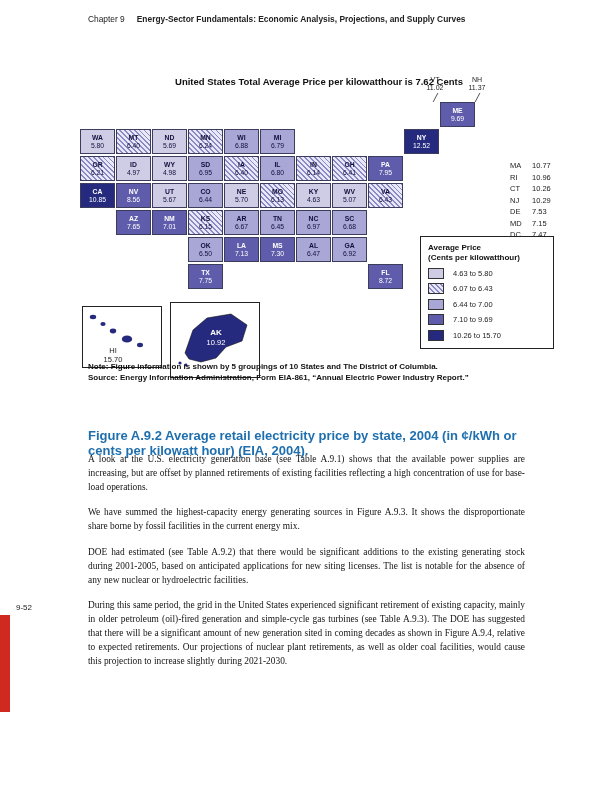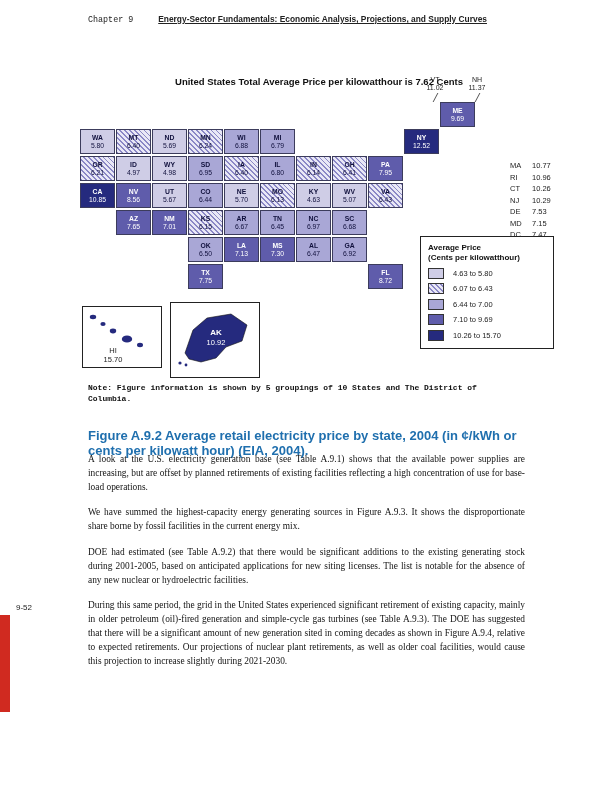--- a/index.html
+++ b/index.html
@@ -2,22 +2,22 @@
 <html><head>
 <meta charset="utf-8">
 <style>
   html,body{margin:0;padding:0;background:#ffffff;}
   .page{position:relative;width:612px;height:792px;background:#ffffff;overflow:hidden;
         font-family:"Liberation Serif",serif;color:#1a1a1a;}
 
   
   .header{position:absolute;left:88px;top:14px;font-family:"Liberation Sans",sans-serif;
           font-size:8.4px;color:#222;white-space:nowrap;}
-  .header .chap{font-weight:400;margin-right:25px;font-family:Liberation Mono, monospace;}
-  .header .htitle{font-weight:700;text-decoration:underline;}
+  .header .chap{font-weight:400;margin-right:12px;}
+  .header .htitle{font-weight:700;}
 
   
   .figure{position:absolute;left:76px;top:76px;width:486px;height:302px;}
   .map-title{position:absolute;left:0;top:0;width:100%;text-align:center;
              font-family:"Liberation Sans",sans-serif;font-weight:700;font-size:9.5px;color:#111;}
 
   .tiles{position:absolute;left:4px;top:26px;width:400px;height:190px;}
   .tile{position:absolute;width:35px;height:25px;border:1px solid #3c3c5c;box-sizing:border-box;
         display:flex;flex-direction:column;align-items:center;justify-content:center;
         font-family:"Liberation Sans",sans-serif;line-height:1.05;}
@@ -45,22 +45,22 @@
           font-family:"Liberation Sans",sans-serif;}
   .legend .lt{font-weight:700;font-size:8px;line-height:1.25;color:#111;}
   .lrow{display:flex;align-items:center;gap:9px;margin-top:4.5px;font-size:7.5px;color:#222;}
   .sw{display:inline-block;width:16px;height:11px;border:1px solid #333;box-sizing:border-box;flex:0 0 auto;}
 
   .inset{position:absolute;border:1.2px solid #222;background:#ffffff;box-sizing:border-box;}
   .inset-hi{left:6px;top:230px;width:80px;height:62px;}
   .inset-ak{left:94px;top:226px;width:90px;height:76px;}
 
   
-  .note{position:absolute;left:88px;top:382px;width:436px;
-        font-family:Liberation Mono, monospace;font-weight:700;font-size:8px;
+  .note{position:absolute;left:88px;top:361px;width:436px;
+        font-family:Liberation Sans, sans-serif;font-weight:700;font-size:8px;
         line-height:1.4;color:#111;}
   .caption{position:absolute;left:88px;top:428px;width:440px;
            font-family:"Liberation Sans",sans-serif;font-weight:700;font-size:13px;}
 
   
   .body-text{position:absolute;left:88px;top:452px;width:437px;}
   .body-text p{margin:0 0 11px 0;font-size:9.4px;line-height:1.5;text-align:justify;color:#141414;}
 
   
   .page-number{position:absolute;left:16px;top:603px;font-family:"Liberation Sans",sans-serif;
@@ -331,20 +331,21 @@
         <circle cx="9" cy="60" r="1.6" fill="#252a7e"></circle>
         <circle cx="15" cy="62" r="1.4" fill="#252a7e"></circle>
         <text id="ak-abbr" x="45" y="32" text-anchor="middle" font-family="Liberation Sans, sans-serif" font-weight="bold" font-size="8" fill="#ffffff">AK</text>
         <text id="ak-val" x="45" y="42" text-anchor="middle" font-family="Liberation Sans, sans-serif" font-size="7.5" fill="#ffffff">10.92</text>
       </svg>
     </div>
   </div>
 
   <div class="note" id="note">
       <div>Note: Figure information is shown by 5 groupings of 10 States and The District of Columbia.</div>
+      <div>Source: Energy Information Administration, Form EIA-861, “Annual Electric Power Industry Report.”</div>
     </div>
 
   <div class="caption" id="caption" style="color: rgb(31, 111, 174);">Figure A.9.2 Average retail electricity price by state, 2004 (in ¢/kWh or cents per kilowatt hour) (EIA, 2004).</div>
 
   <div class="body-text" id="body-text">
       <p>A look at the U.S. electricity generation base (see Table A.9.1) shows that the available power supplies are increasing, but are offset by planned retirements of existing facilities reflecting a high concentration of use for base-load operations.</p>
       <p>We have summed the highest-capacity energy generating sources in Figure A.9.3. It shows the disproportionate share borne by fossil facilities in the current energy mix.</p>
       <p>DOE had estimated (see Table A.9.2) that there would be significant additions to the existing generating stock during 2001-2005, based on anticipated applications for new siting licenses. The list is notable for the absence of any new nuclear or hydroelectric facilities.</p>
       <p>During this same period, the grid in the United States experienced significant retirement of existing capacity, mainly in older petroleum (oil)-fired generation and simple-cycle gas turbines (see Table A.9.3). The DOE has suggested that there will be a significant amount of new generation sited in coming decades as shown in Figure A.9.4, relative to expected retirements. Our projections of nuclear plant retirements, as well as older coal facilities, would cause this projection to increase slightly during 2021-2030.</p>
     </div>

